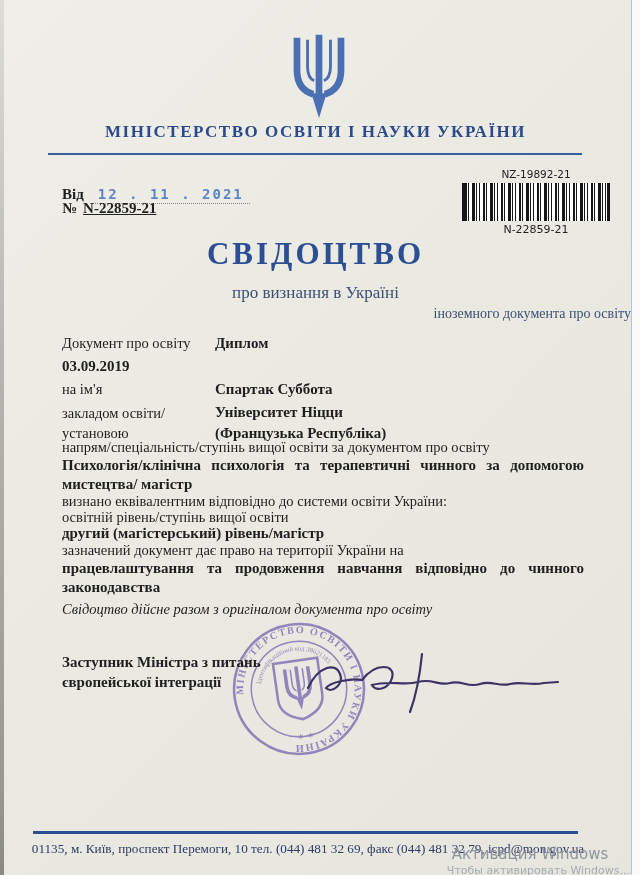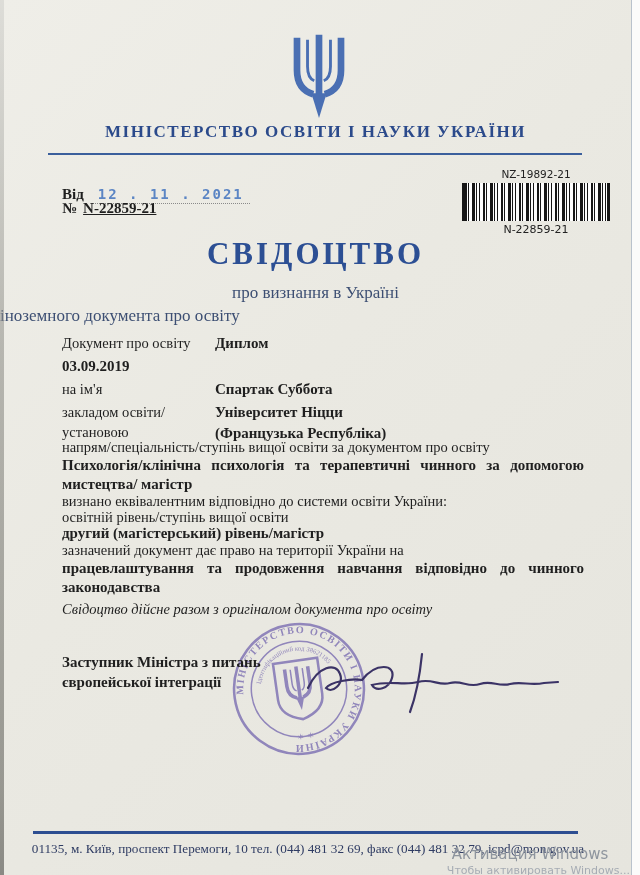--- a/index.html
+++ b/index.html
@@ -36,24 +36,24 @@
         #161616 7px,#161616 10px,#fdfdfd 10px,#fdfdfd 11px,
         #161616 11px,#161616 12px,#fdfdfd 12px,#fdfdfd 14px,
         #161616 14px,#161616 15px,#fdfdfd 15px,#fdfdfd 18px);
       border-left:3px solid #161616;border-right:3px solid #161616;}
   .barcode-bottom{font-size:11px;margin-top:2px;}
 
   
   .doc-title{position:absolute;left:0;top:236px;width:631px;text-align:center;
          font-size:31px;font-weight:bold;letter-spacing:3px;color:#2c4f94;}
   .doc-subtitle1{position:absolute;left:0;top:283px;width:631px;text-align:center;font-size:17px;color:#3d4f73;}
-  .doc-subtitle2{position:absolute;left:0;top:306px;width:631px;text-align:left;font-size:17px;color:#3d4f73;}
+  .doc-subtitle2{position:absolute;left:0;top:306px;width:631px;text-align:right;font-size:14px;color:#3d4f73;}
 
   
-  .field-row{position:absolute;left:62px;width:535px;display:flex;}
+  .field-row{position:absolute;left:62px;width:535px;display:flex;align-items:center;}
   .flabel{flex:0 0 153px;font-size:14.5px;white-space:pre-line;line-height:1.4;}
   .fvalue{font-weight:bold;font-size:15px;white-space:pre-line;line-height:1.4;}
 
   .body-line{position:absolute;left:62px;width:522px;font-size:14.5px;line-height:1.25;}
   .body-bold{font-weight:bold;font-size:15px;text-align:justify;}
   .italic-note{font-style:italic;}
 
   
   .seal{position:absolute;left:228px;top:616px;width:142px;height:146px;opacity:.88;transform:rotate(-8deg);}
   .sig-position{position:absolute;left:62px;top:652px;font-size:15px;font-weight:bold;

